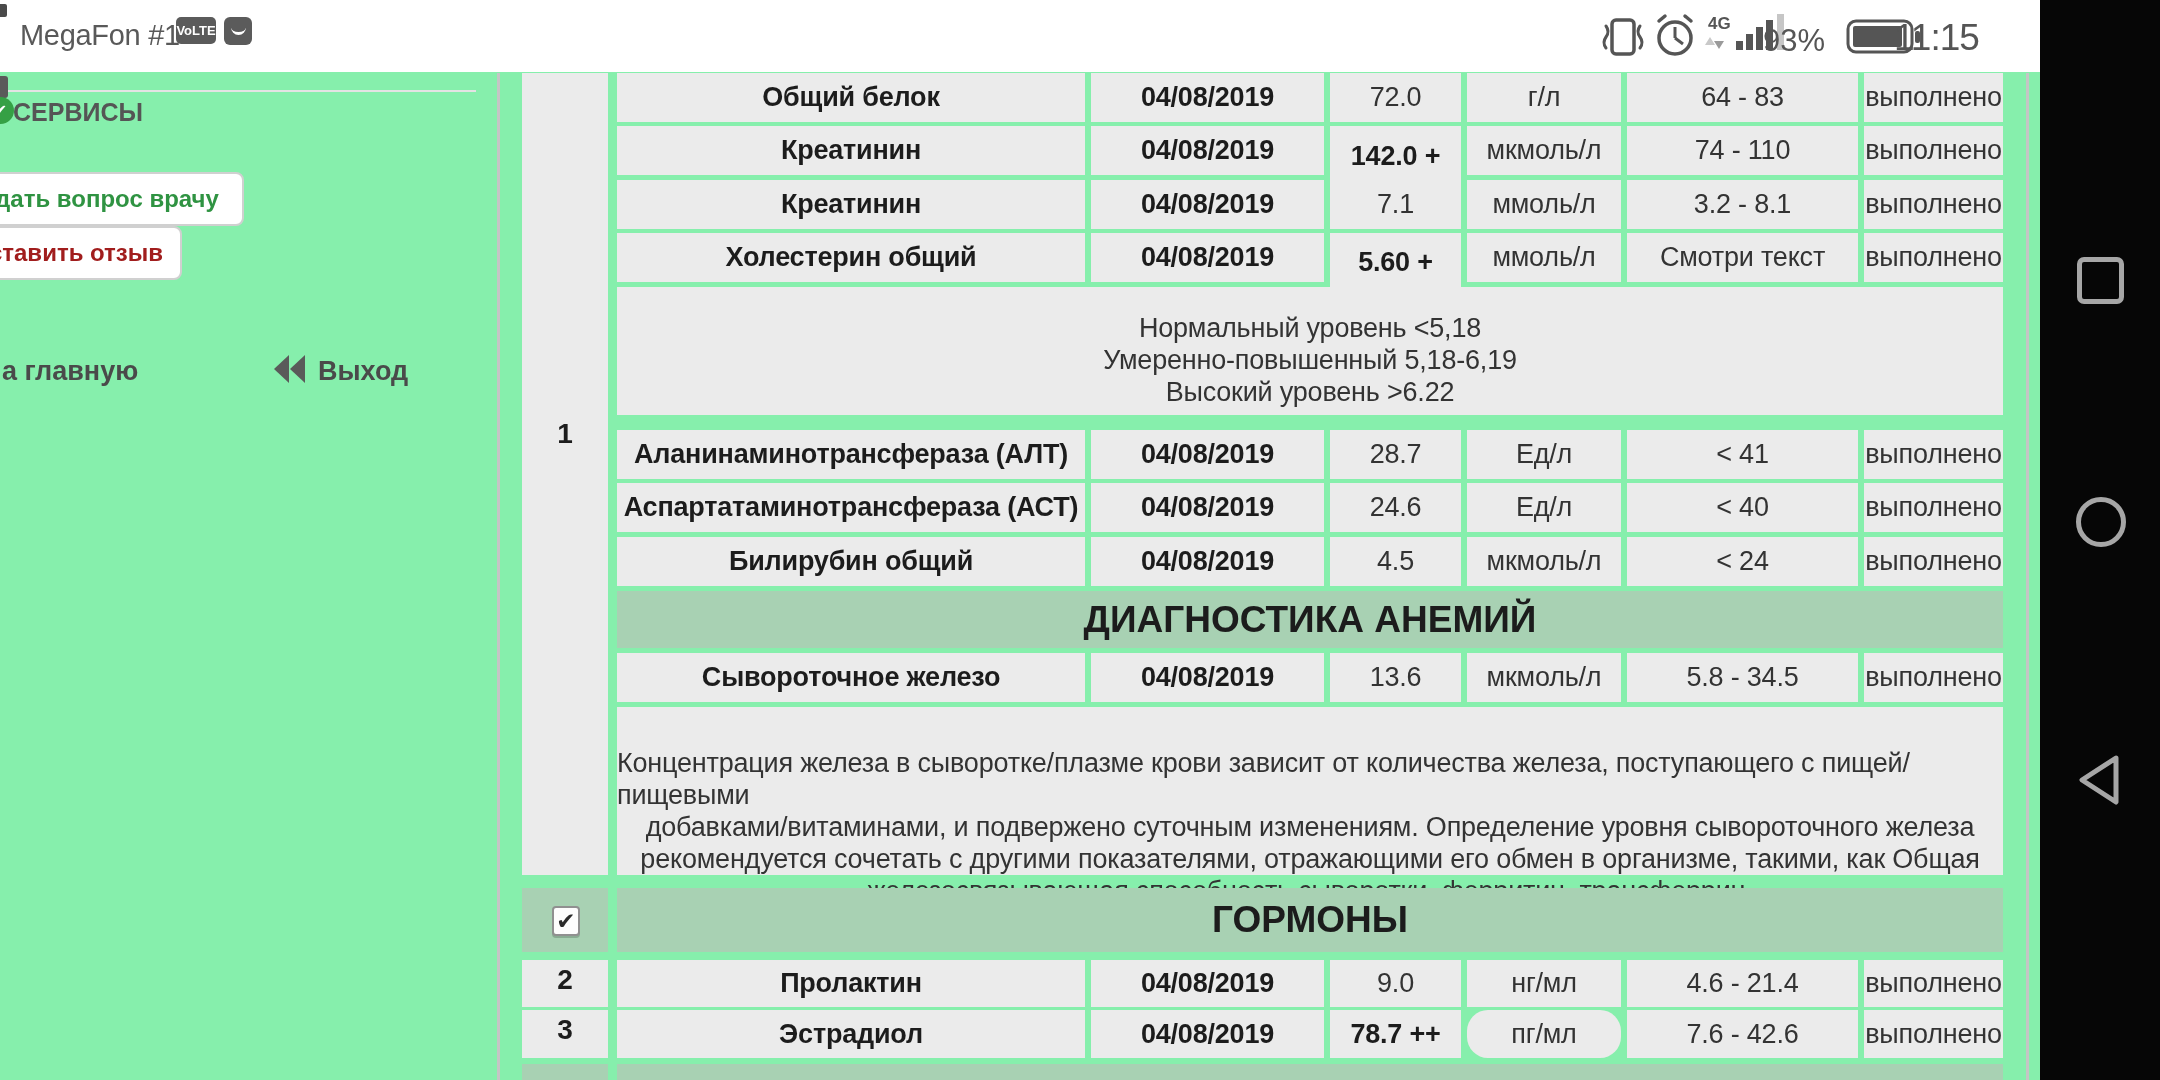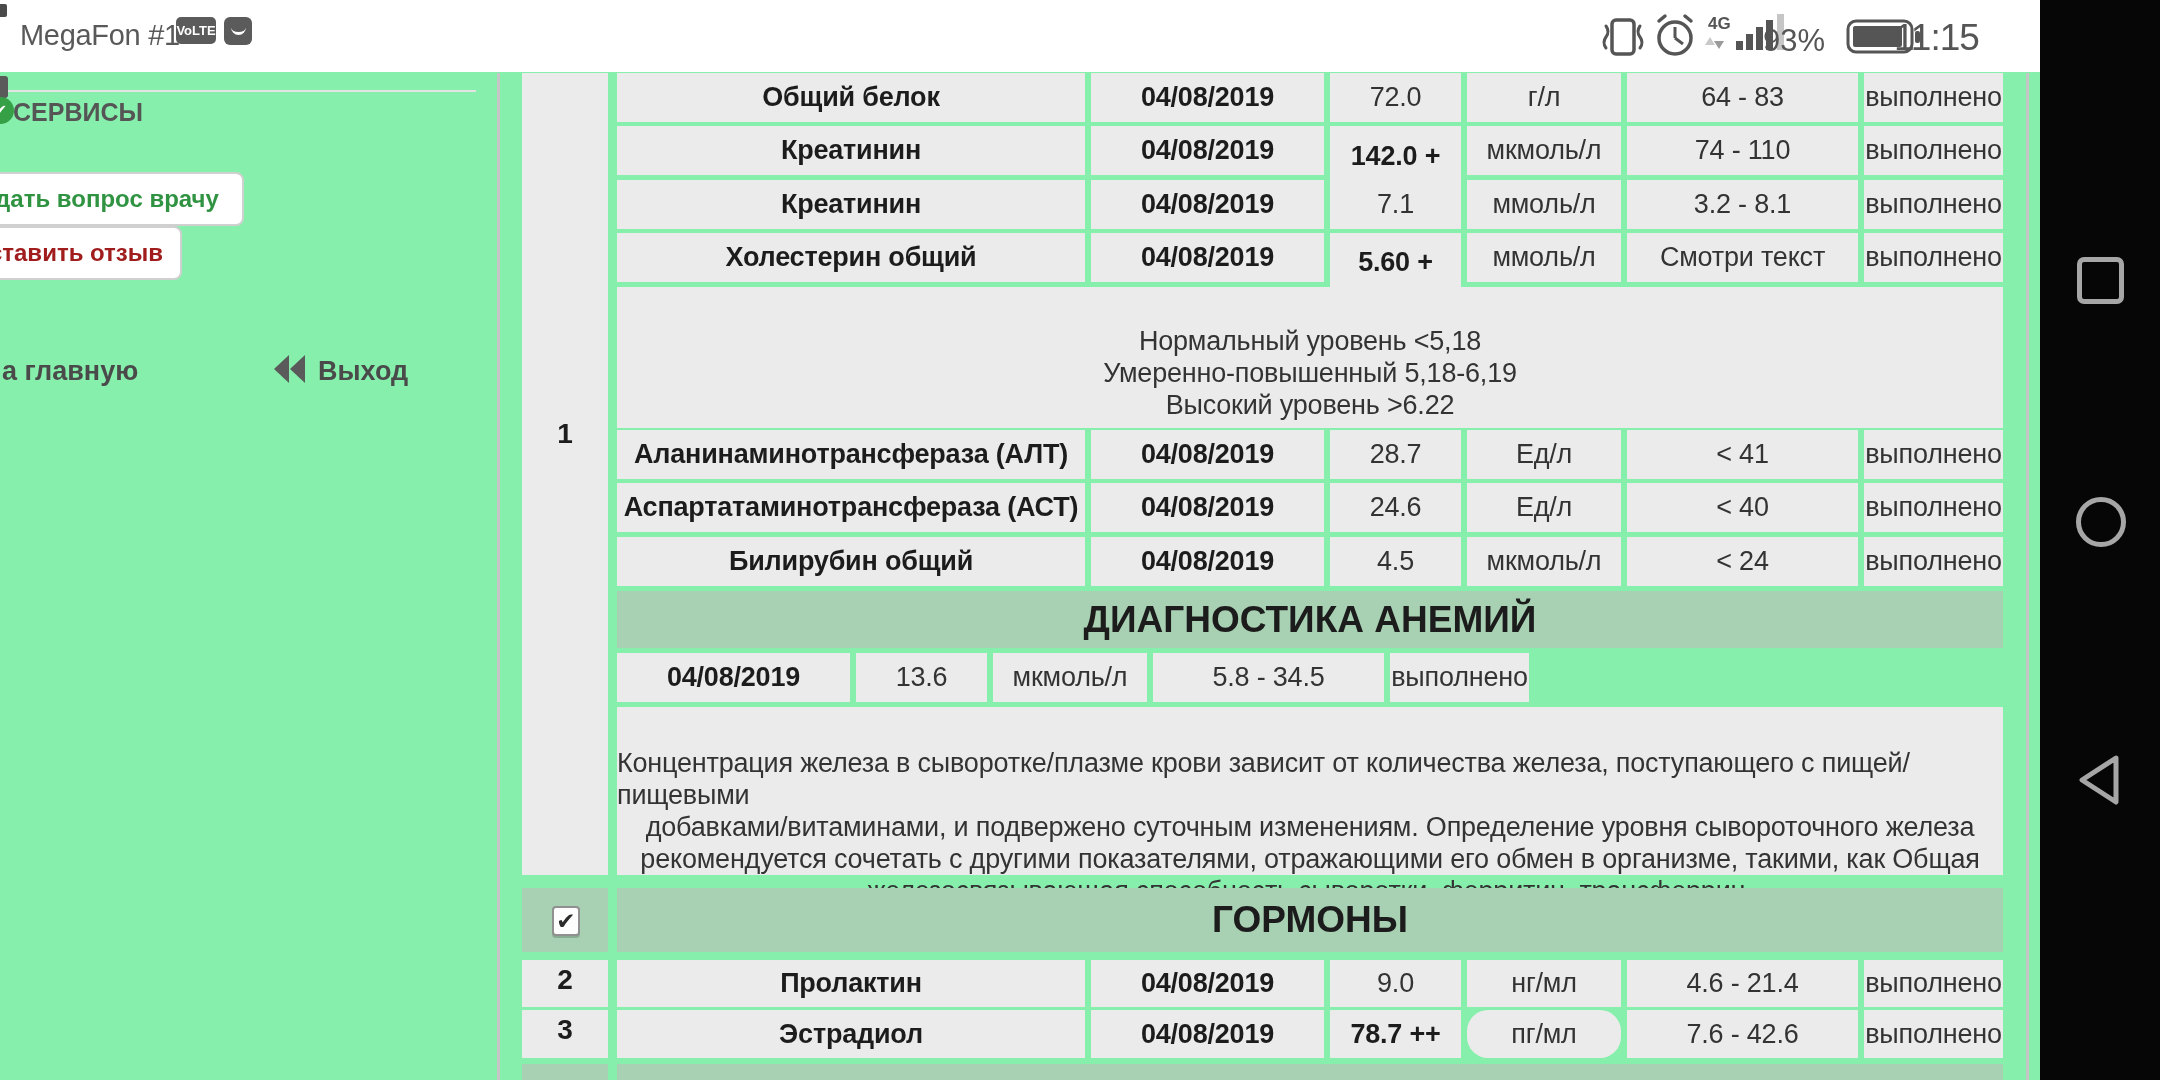--- a/index.html
+++ b/index.html
@@ -153,21 +153,21 @@
       </div>
       <div class="trow" style="top: 233px;">
         <div class="cell c-name bold" style="height: 49px;">Холестерин общий</div>
         <div class="cell c-date bold" style="height: 49px;">04/08/2019</div>
         <div class="cell c-value bold" style="height: 59px;">5.60 +</div>
         <div class="cell c-unit" style="height: 49px;">ммоль/л</div>
         <div class="cell c-ref" style="height: 49px;">Смотри текст</div>
         <div class="cell c-status" style="height: 49px;">выполнено</div>
       </div>
       <div class="trow" style="top: 287px;">
-        <div class="merged" style="height: 103px; padding-top: 38px;">
+        <div class="merged" style="height: 103px; padding-top: 25px;">
           <div>Нормальный уровень &lt;5,18</div>
           <div>Умеренно-повышенный 5,18-6,19</div>
           <div>Высокий уровень &gt;6.22</div>
         </div>
       </div>
       <div class="trow" style="top: 430px;">
         <div class="cell c-name bold" style="height: 49px;">Аланинаминотрансфераза (АЛТ)</div>
         <div class="cell c-date bold" style="height: 49px;">04/08/2019</div>
         <div class="cell c-value" style="height: 49px;">28.7</div>
         <div class="cell c-unit" style="height: 49px;">Ед/л</div>
@@ -187,20 +187,21 @@
         <div class="cell c-date bold" style="height: 49px;">04/08/2019</div>
         <div class="cell c-value" style="height: 49px;">4.5</div>
         <div class="cell c-unit" style="height: 49px;">мкмоль/л</div>
         <div class="cell c-ref" style="height: 49px;">&lt; 24</div>
         <div class="cell c-status" style="height: 49px;">выполнено</div>
       </div>
       <div class="trow" style="top: 591px;">
         <div class="section" style="height: 57px;">ДИАГНОСТИКА АНЕМИЙ</div>
       </div>
       <div class="trow" style="top: 653px;">
+        <div class="cell c-name bold" style="height: 49px;">Сывороточное железо</div>
         <div class="cell c-date bold" style="height: 49px;">04/08/2019</div>
         <div class="cell c-value" style="height: 49px;">13.6</div>
         <div class="cell c-unit" style="height: 49px;">мкмоль/л</div>
         <div class="cell c-ref" style="height: 49px;">5.8 - 34.5</div>
         <div class="cell c-status" style="height: 49px;">выполнено</div>
       </div>
       <div class="trow" style="top: 707px;">
         <div class="merged" style="height: 128px; padding-top: 40px;">
           <div>Концентрация железа в сыворотке/плазме крови зависит от количества железа, поступающего с пищей/пищевыми</div>
           <div>добавками/витаминами, и подвержено суточным изменениям. Определение уровня сывороточного железа</div>

